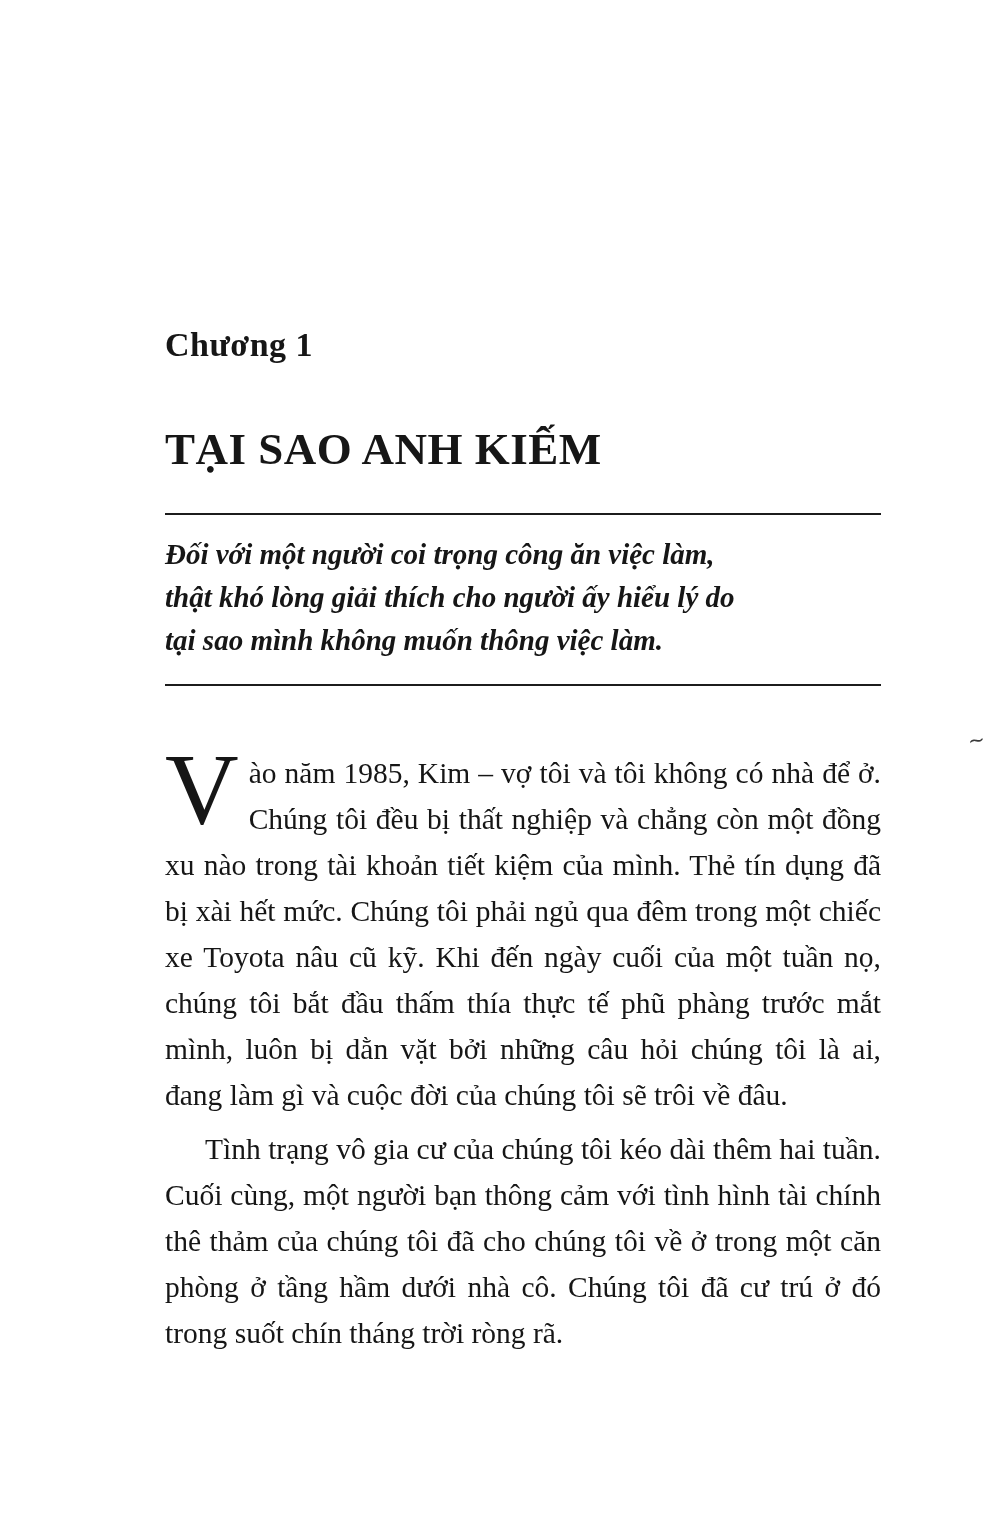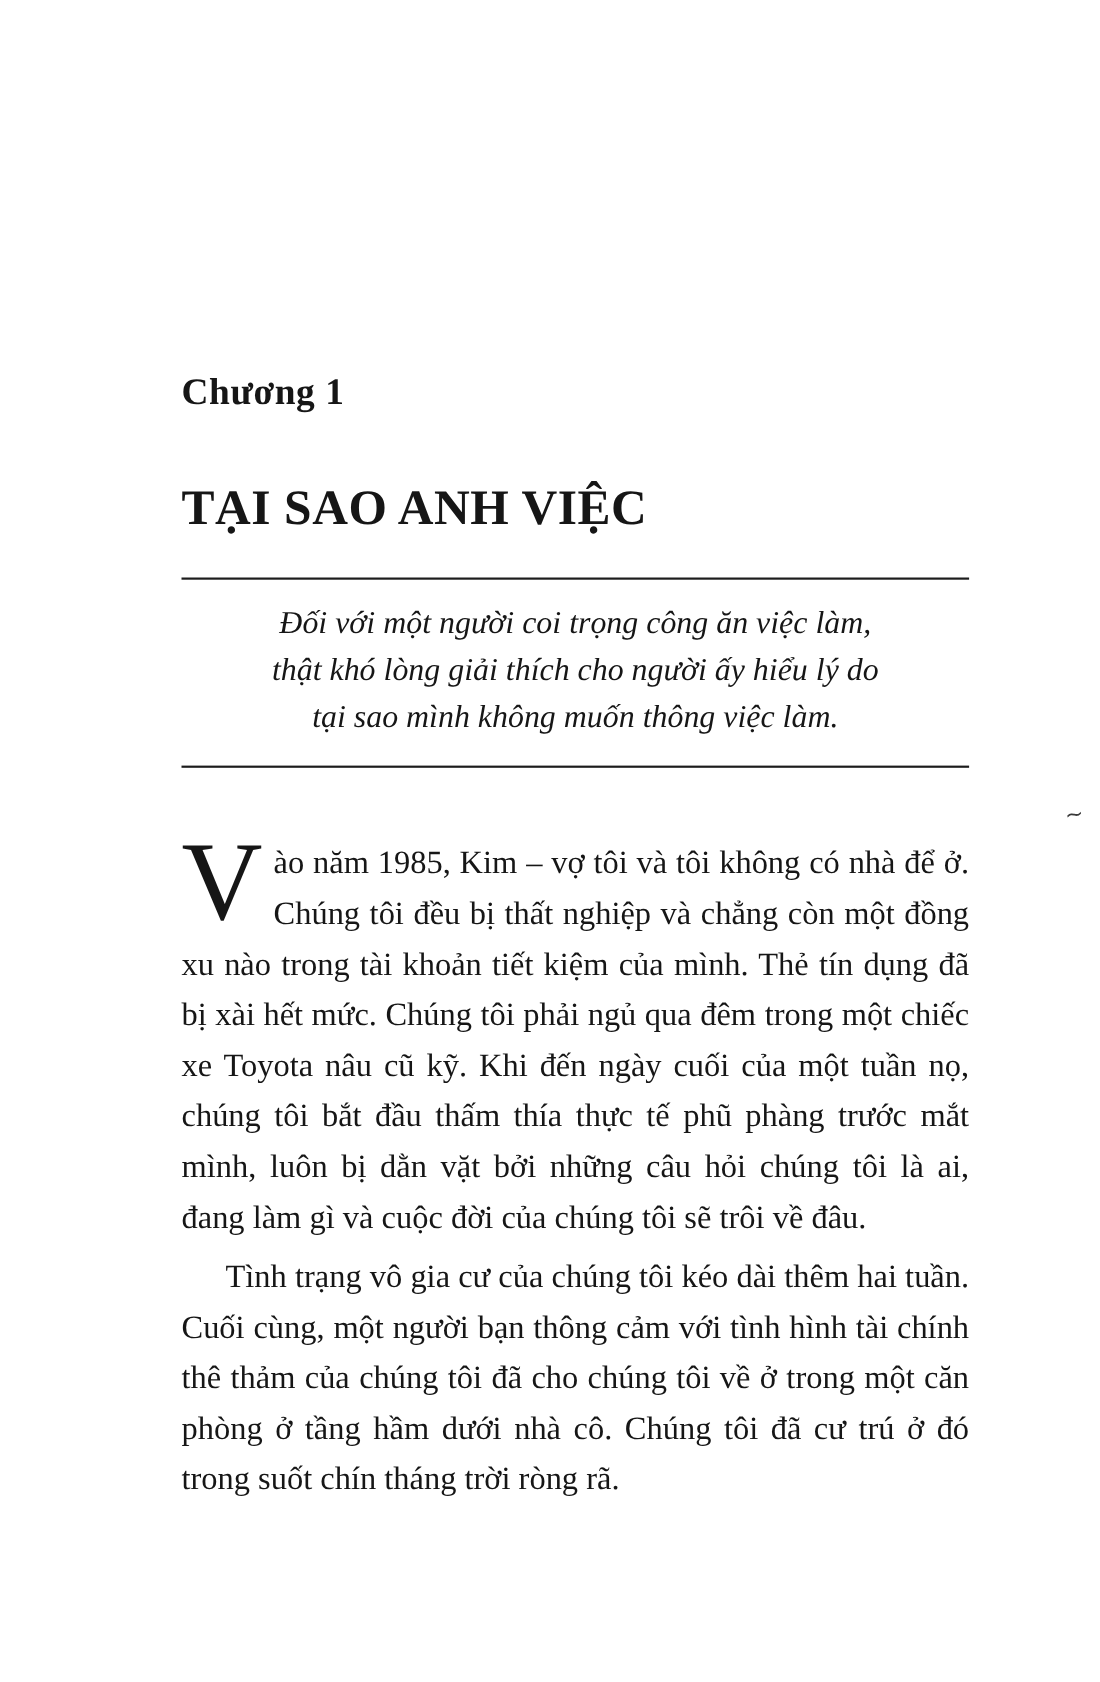--- a/index.html
+++ b/index.html
@@ -14,21 +14,21 @@
     margin: 0 auto;
     background: #ffffff;
     color: #161616;
     font-family: "Liberation Serif", serif;
     overflow: hidden;
   }
   .content {
     position: absolute;
     left: 165px;
     width: 716px;
-    top: 12px;
+    top: 0;
   }
   .chapter-label {
     margin-top: 326px;
     font-size: 34px;
     font-weight: 600;
     letter-spacing: 0.5px;
   }
   .title {
     margin-top: 52px;
     font-size: 45px;
@@ -41,23 +41,22 @@
     border-top: 2.5px solid #1c1c1c;
     margin: 0;
     width: 100%;
   }
   .rule-top { margin-top: 30px; }
   .rule-bottom { margin-top: 22px; }
   .epigraph {
     margin-top: 18px;
     font-size: 29px;
     font-style: italic;
-    font-weight: 400;
+    font-weight: 700;
     line-height: 43px;
-    text-align: center;
   }
   .scan-mark {
     position: absolute;
     right: 18px;
     top: 728px;
     font-size: 20px;
     color: #3a3a3a;
     transform: rotate(-8deg);
     letter-spacing: -3px;
     font-family: "DejaVu Sans", sans-serif;
@@ -88,21 +87,21 @@
 <body>
 
 <div class="page">
   <span class="scan-mark">~</span>
 
   <div class="content">
 
     <div class="chapter-label">Chương 1</div>
 
     <div class="title">
-      <div>TẠI SAO ANH VIỆC</div>
+      <div>TẠI SAO ANH KIẾM</div>
     </div>
 
     <hr class="rule rule-top">
 
     <div class="epigraph">
       <div>Đối với một người coi trọng công ăn việc làm,</div>
       <div>thật khó lòng giải thích cho người ấy hiểu lý do</div>
       <div>tại sao mình không muốn thông việc làm.</div>
     </div>
 

